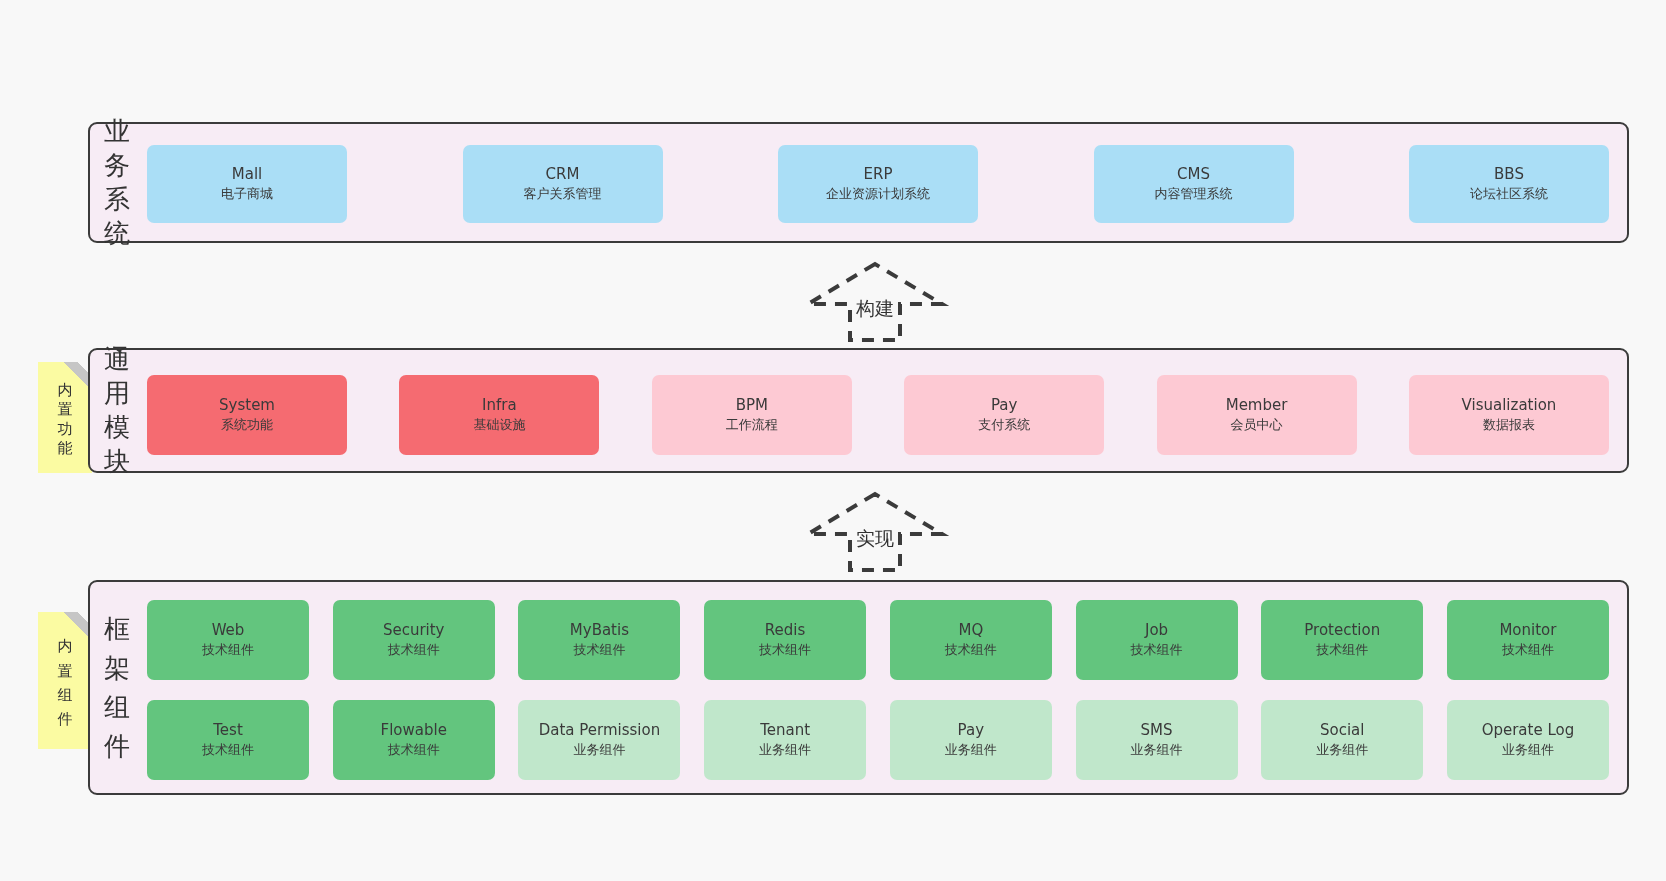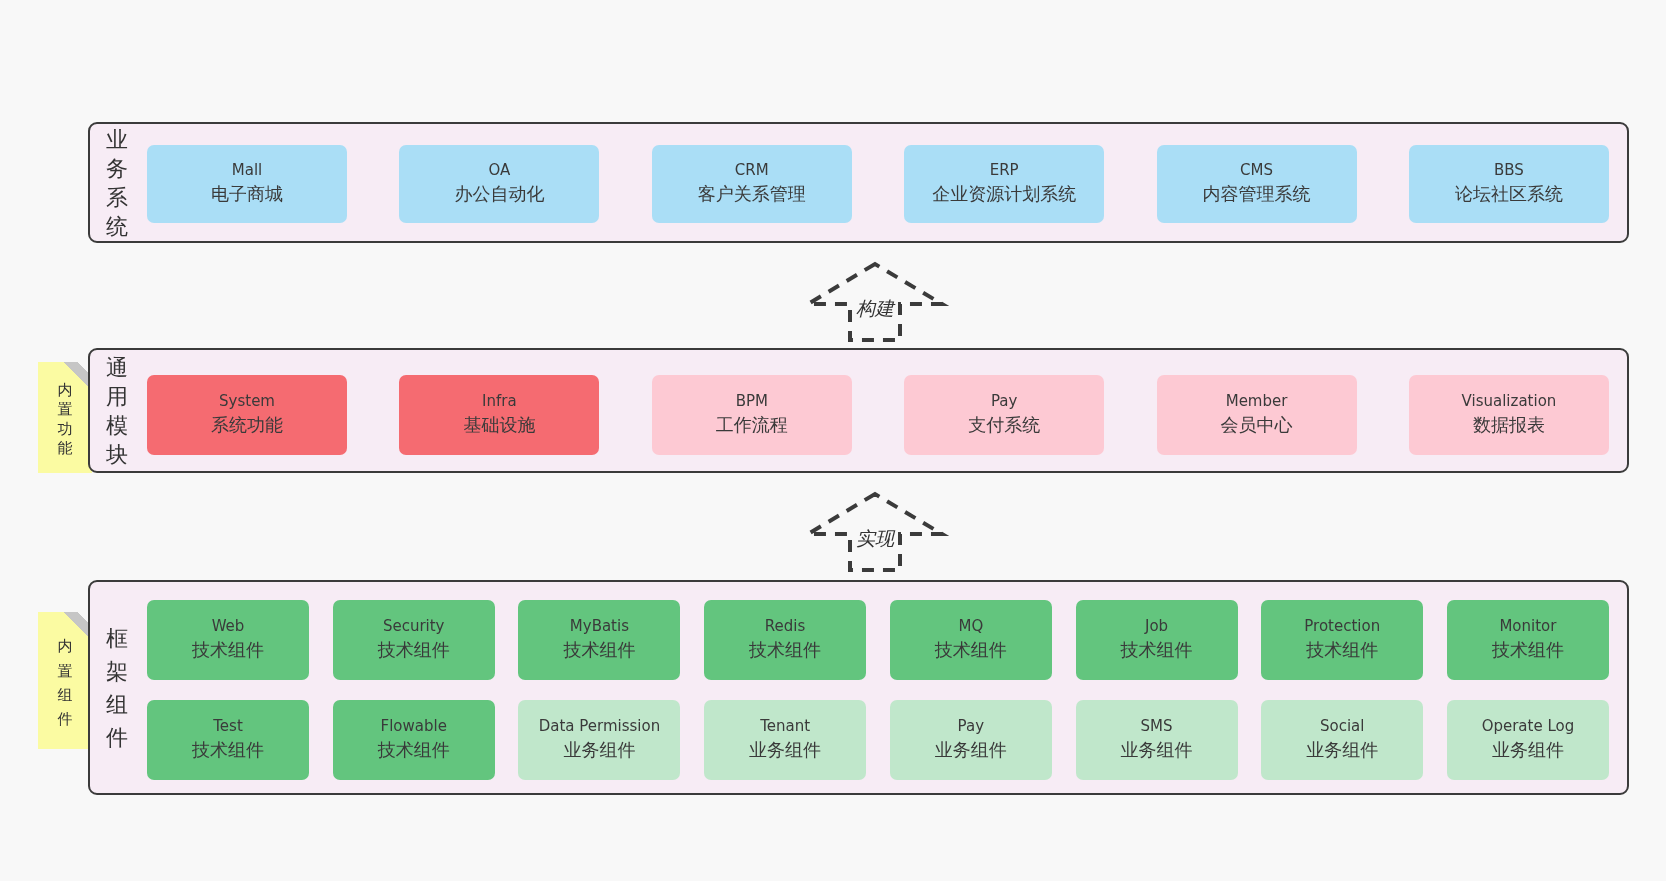--- a/index.html
+++ b/index.html
@@ -14,21 +14,21 @@
     background:#f7ecf5;border:2px solid #3b3b3b;border-radius:9px;
     z-index:1;
   }
   #sec-business{top:122px;height:121px;}
   #sec-modules{top:348px;height:125px;}
   #sec-framework{top:580px;height:215px;}
 
   .vlabel{
     position:absolute;left:14px;top:50%;transform:translateY(-50%);
     width:26px;text-align:center;word-break:break-all;
-    font-size:22px;line-height:1.32;color:#333;
+    font-size:26px;line-height:1.32;color:#333;
   }
   #sec-framework .vlabel{line-height:1.5;}
 
   .row{
     position:absolute;left:57px;right:18px;
     display:flex;justify-content:space-between;
   }
   #sec-business .row{top:21px;}
   #sec-modules .row{top:25px;}
   #sec-framework .row-a{top:18px;}
@@ -36,21 +36,21 @@
 
   .box{
     box-sizing:border-box;border-radius:7px;
     display:flex;flex-direction:column;justify-content:center;align-items:center;
     text-align:center;padding:4px 6px;color:#3a3a3a;
   }
   .w200{width:200px;height:78px;}
   #sec-modules .w200{height:80px;}
   .w150{width:162px;height:80px;}
   .box .t{font-size:15px;line-height:1.4;}
-  .box .s{font-size:18px;line-height:1.45;}
+  .box .s{font-size:13px;line-height:1.45;}
   .blue{background:#aadef6;}
   .red{background:#f56b71;}
   .pink{background:#fdc9d3;}
   .green{background:#63c57e;}
   .lightgreen{background:#c0e7cb;}
 
   .sticky{
     position:absolute;left:38px;width:54px;z-index:0;
     background:linear-gradient(225deg,#f8f8f8 0 10px,#c6c6c6 10px 20px,#fbfba2 20px);
   }
@@ -62,43 +62,39 @@
     font-size:15px;line-height:1.3;color:#333;
   }
   #sticky-framework .vtext{line-height:1.62;}
 
   .arrow{position:absolute;width:150px;height:84px;left:800px;}
   #arrow-build{top:260px;}
   #arrow-implement{top:490px;}
   .arrow svg{position:absolute;left:0;top:0;}
   .arrow .alabel{
     position:absolute;left:0;top:36px;width:100%;text-align:center;
-    font-size:19px;color:#333;font-style:italic;
+    font-size:19px;color:#333;
   }
 </style>
 </head>
 <body>
 
 <div class="sticky" id="sticky-modules">
   <div class="vtext">内置功能</div>
 </div>
 <div class="sticky" id="sticky-framework">
   <div class="vtext">内置组件</div>
 </div>
 
 <div class="section" id="sec-business">
   <div class="vlabel">业务系统</div>
   <div class="row">
     <div class="box w200 blue">
       <div class="t">Mall</div>
       <div class="s">电子商城</div>
-    </div>
-    <div class="box w200 blue">
-      <div class="t">OA</div>
-      <div class="s">办公自动化</div>
     </div>
     <div class="box w200 blue">
       <div class="t">CRM</div>
       <div class="s">客户关系管理</div>
     </div>
     <div class="box w200 blue">
       <div class="t">ERP</div>
       <div class="s">企业资源计划系统</div>
     </div>
     <div class="box w200 blue">

